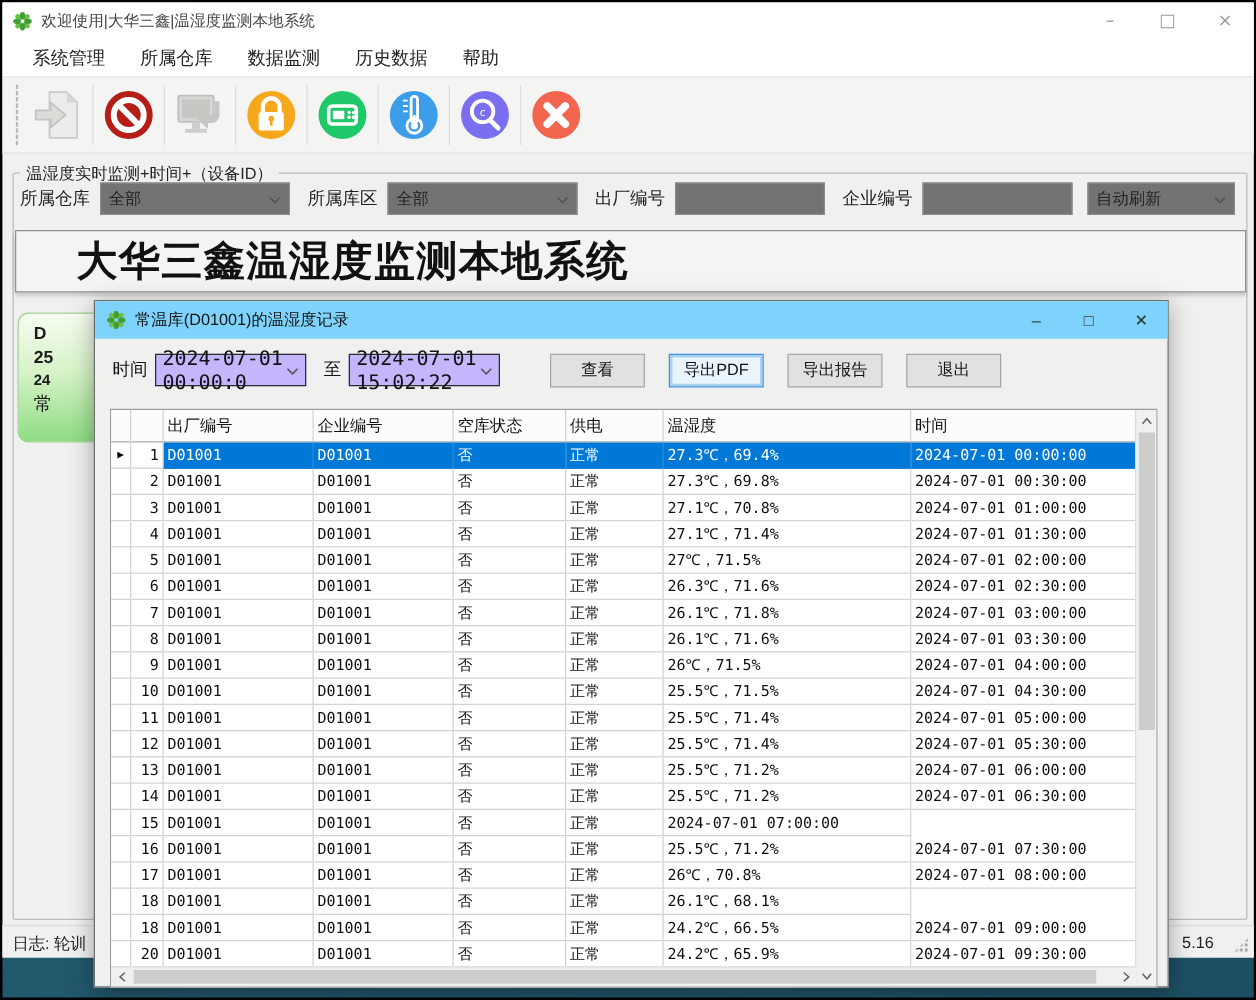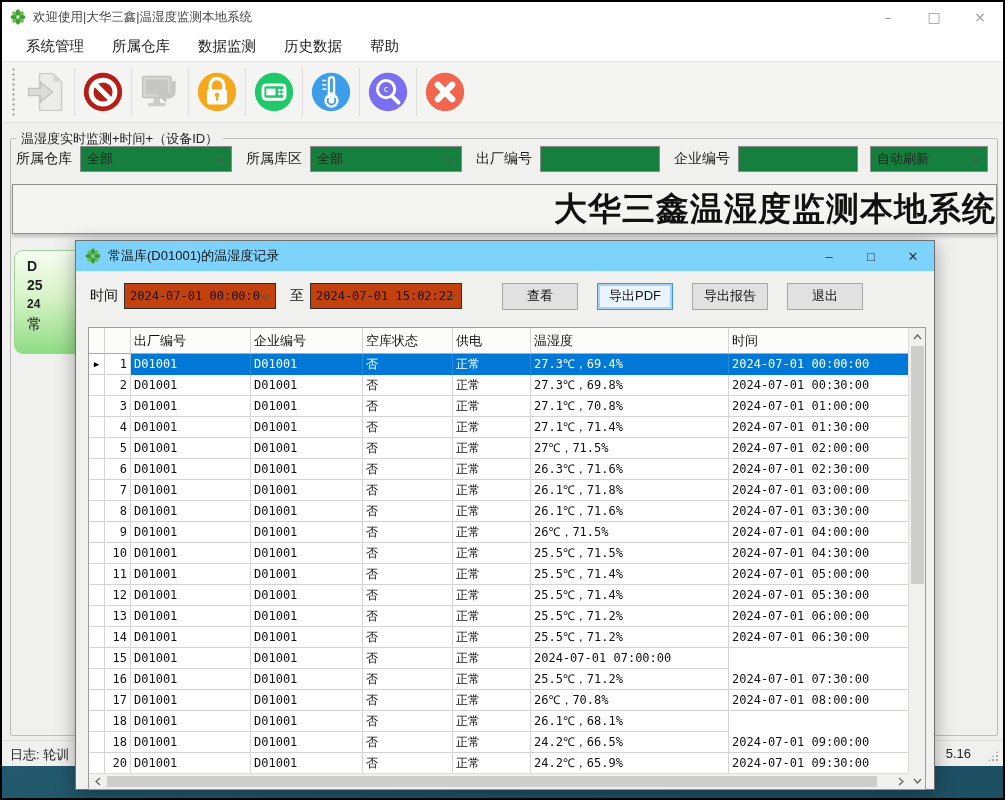--- a/index.html
+++ b/index.html
@@ -30,28 +30,28 @@
   .tool-slot{width:50px;height:54px;display:flex;align-items:center;justify-content:center;}
   .tool-sep{width:1px;height:48px;background:#dcdcda;margin:0 3px;}
   
   .groupbox{position:absolute;left:8px;top:136px;width:988px;height:598px;
             border:1px solid #bcbcba;border-radius:2px;}
   .group-legend{position:absolute;top:-9px;left:5px;background:#f0f0ef;padding:0 5px;
                 font-size:13px;color:#222;}
   .filter-row{position:absolute;left:0px;top:140px;width:1001px;height:34px;
               display:flex;align-items:center;}
   .flabel{font-size:14px;color:#222;margin:0 8px 0 14px;}
-  .combo,.tinput{height:26px;background:#15803d;border:1px solid #8a8a8a;display:flex;
+  .combo,.tinput{height:26px;background:#737373;border:1px solid #8a8a8a;display:flex;
                  align-items:center;font-size:13px;color:#222;padding-left:6px;position:relative;}
   .combo .chev{position:absolute;right:6px;top:10px;}
   .combo-w{width:152px;} .input-w{width:120px;} .combo-r{width:118px;}
   
   .banner{position:absolute;left:10px;top:182px;width:985px;height:50px;background:#f4f4f2;
           border:1px solid #8f8f8d;box-shadow:0 3px 3px rgba(0,0,0,0.18);
-          display:flex;align-items:center;justify-content:flex-end;padding-left:48px;}
+          display:flex;align-items:center;justify-content:flex-start;padding-left:48px;}
   .banner-text{font-family:"DejaVu Serif","Liberation Serif",serif;font-weight:bold;
                font-size:33px;color:#111;letter-spacing:1px;}
   
   .device-card{position:absolute;left:12px;top:248px;width:110px;height:104px;border-radius:9px;
                border:1px solid #9fd495;background:linear-gradient(180deg,#f6fcf2 0%,#d8f3c8 45%,#8fdc84 100%);
                padding:6px 0 0 12px;overflow:hidden;}
   .device-card div{font-size:14px;color:#1d1d1d;line-height:19px;font-weight:bold;}
   .device-card .small{font-size:12px;}
   .device-card .cjk{font-weight:normal;font-size:15px;}
   
@@ -66,23 +66,23 @@
   .dialog{position:absolute;left:75px;top:240px;width:860px;height:550px;background:#f0f0ef;
           border:1px solid #6f6f6f;box-shadow:0 4px 18px rgba(0,0,0,0.35);}
   .dlg-titlebar{position:absolute;left:0;top:0;width:100%;height:31px;background:#7dd3fc;
                 display:flex;align-items:center;padding-left:9px;border-bottom:1px solid #ececea;}
   .dlg-title{font-size:13px;color:#111;}
   .dlg-btns{position:absolute;right:0;top:0;height:31px;display:flex;}
   .dlg-btn{width:42px;height:31px;display:flex;align-items:center;justify-content:center;
            font-size:13px;color:#333;}
   .dlg-controls{position:absolute;left:0;top:31px;width:100%;height:48px;display:flex;align-items:center;}
   .dlg-label{font-size:14px;color:#111;margin:0 6px 0 14px;}
-  .dt-combo{width:152px;height:26px;background:#c2410c;border:1px solid #2d2d2d;display:flex;
+  .dt-combo{width:121px;height:26px;background:#c4b5fd;border:1px solid #2d2d2d;display:flex;
             align-items:center;padding-left:5px;position:relative;
-            font-family:"DejaVu Sans Mono","Liberation Mono",monospace;font-size:12px;color:#111;}
+            font-family:"DejaVu Sans Mono","Liberation Mono",monospace;font-size:16px;color:#111;}
   .dt-combo .chev{position:absolute;right:5px;top:10px;}
   .btn{height:27px;min-width:76px;background:#e1e1e1;border:1px solid #a7a7a7;
        display:flex;align-items:center;justify-content:center;font-size:13px;color:#111;}
   .btn.focused{background:#eaf4fd;border:1px solid #3f92df;box-shadow:inset 0 0 0 2px #a8d1f2;}
   .btn-view{margin-left:40px;} .btn-gap{margin-left:19px;}
   
   .tablewrap{position:absolute;left:12px;top:86px;width:838px;height:463px;background:#fff;
              border:1px solid #9c9c9a;}
   .tgrid{position:absolute;left:0;top:0;width:820px;}
   .trow{display:grid;grid-template-columns:16px 26px 120px 112px 90px 78px 198px 180px;

